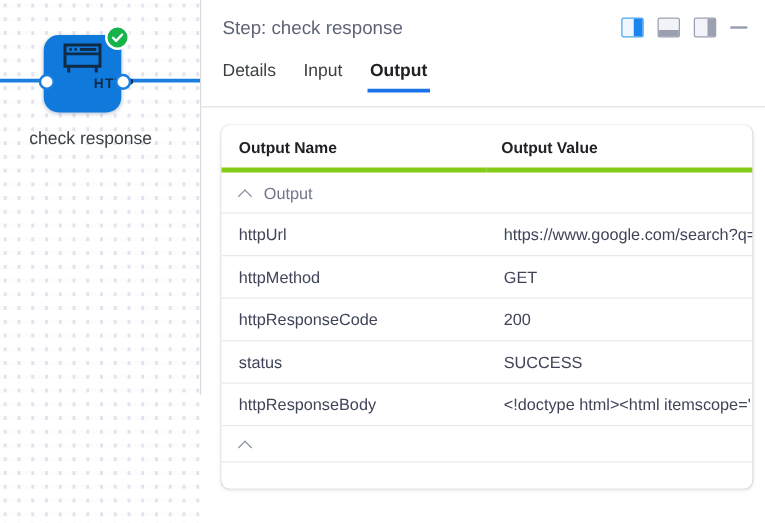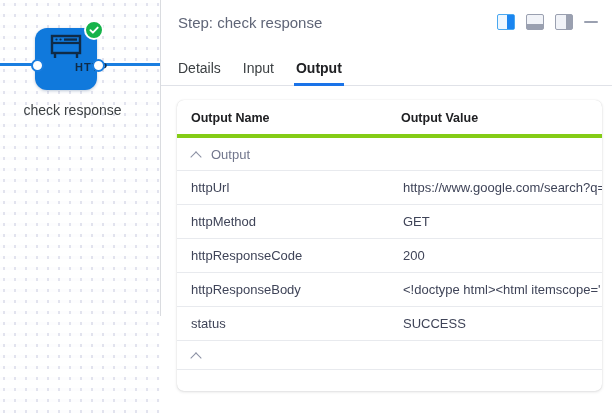--- a/index.html
+++ b/index.html
@@ -178,21 +178,21 @@
     background: #9aa0b0;
     border-radius: 1px;
     cursor: pointer;
   }
 
   
   .tabs {
     display: flex;
     align-items: flex-end;
     gap: 22px;
-    padding: 0 0 0 17px;
+    padding: 0 0 12px 17px;
     height: 42px;
     border-bottom: 1px solid #e0e2e8;
     box-sizing: border-box;
   }
   .tab {
     font-size: 14px;
     color: #3c4043;
     padding-bottom: 9px;
     position: relative;
     cursor: pointer;
@@ -370,26 +370,26 @@
             </tr>
             <tr>
               <td class="name-cell">httpMethod</td>
               <td class="value-cell">GET</td>
             </tr>
             <tr>
               <td class="name-cell">httpResponseCode</td>
               <td class="value-cell">200</td>
             </tr>
             <tr>
+              <td class="name-cell">status</td>
+              <td class="value-cell">SUCCESS</td>
+            </tr>
+            <tr>
               <td class="name-cell">httpResponseBody</td>
               <td class="value-cell">&lt;!doctype html&gt;&lt;html itemscope='</td>
-            </tr>
-            <tr>
-              <td class="name-cell">status</td>
-              <td class="value-cell">SUCCESS</td>
             </tr>
 
             <tr class="group-row">
               <td colspan="2">
                 <span class="group-cell">
                   <span class="chev"></span>
                 </span>
               </td>
             </tr>
 

